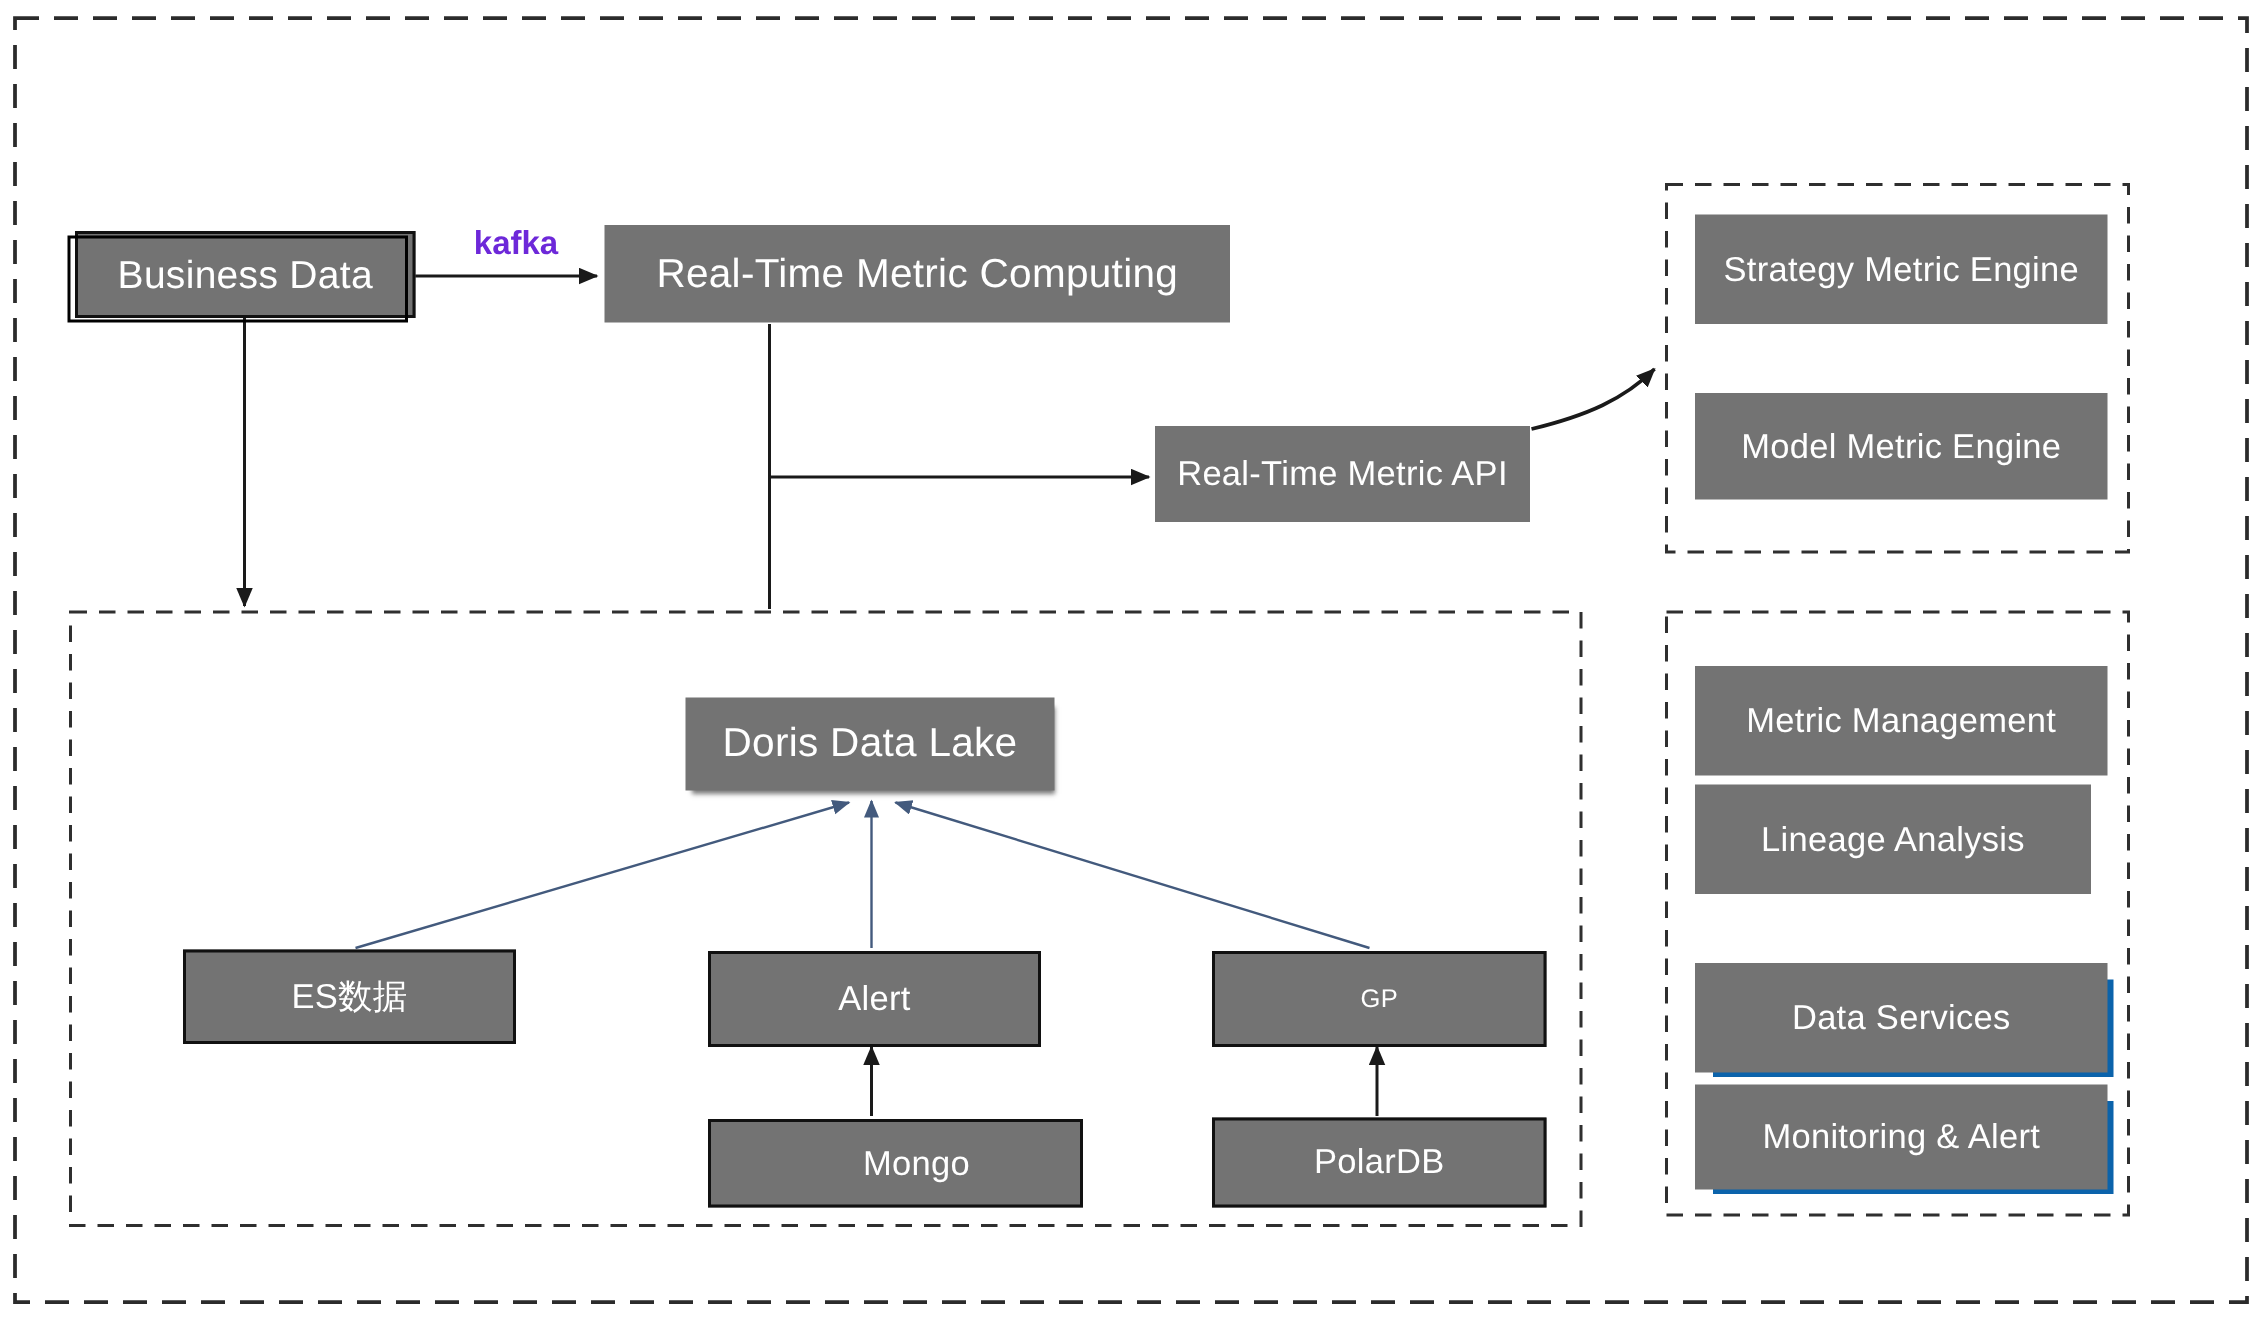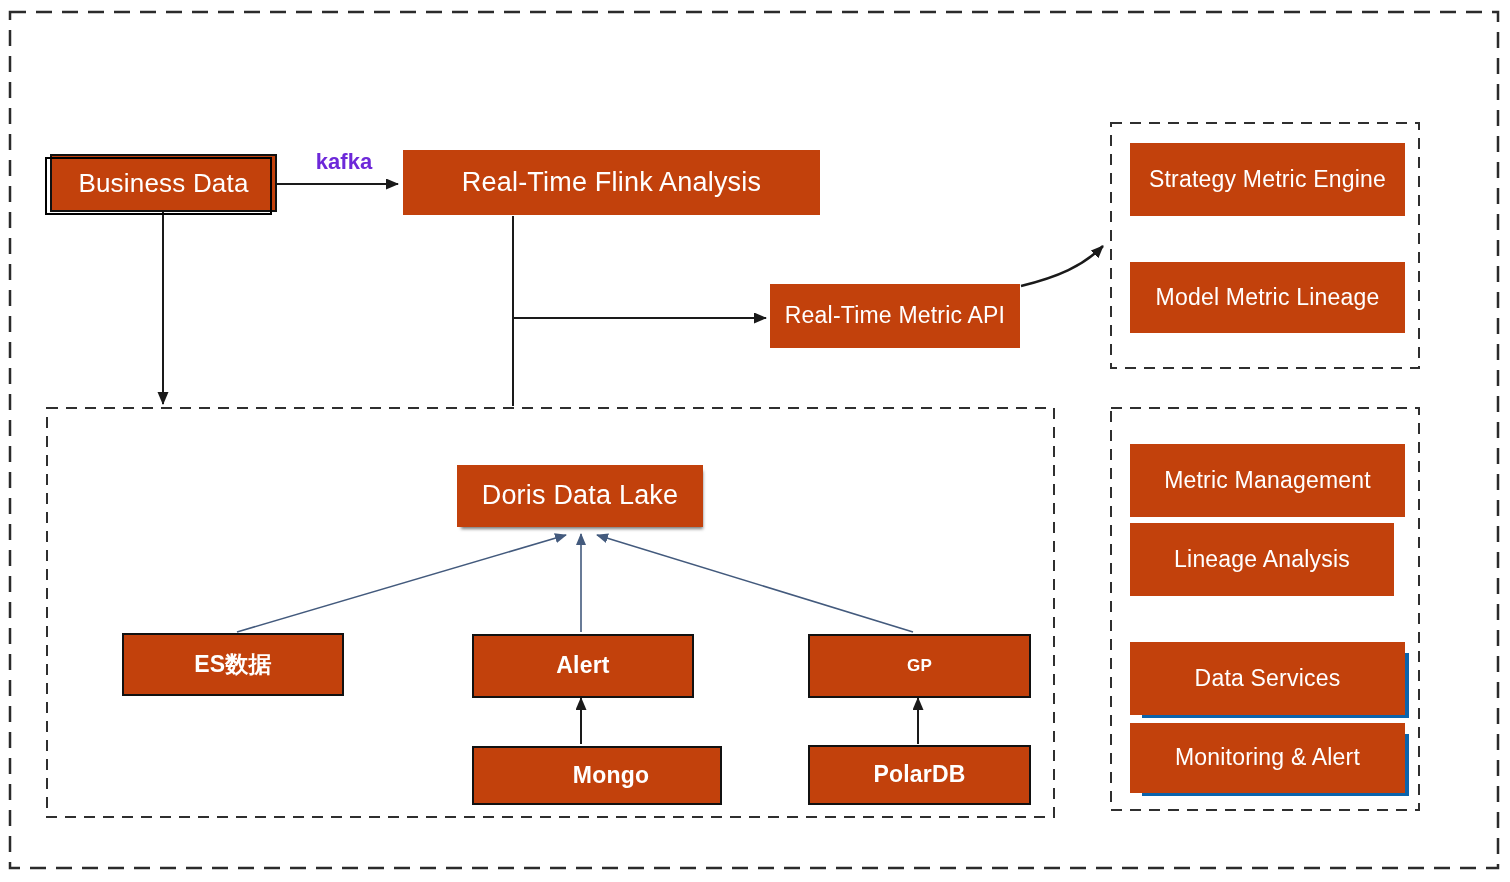--- a/index.html
+++ b/index.html
@@ -2,26 +2,26 @@
 <html><head>
 <meta charset="utf-8">
 <style>
   html,body{margin:0;padding:0;background:#ffffff;}
   .canvas{
     position:relative;width:1510px;height:882px;background:#ffffff;overflow:hidden;
     font-family:"Liberation Sans", sans-serif;
   }
   .wires{position:absolute;left:0;top:0;width:1510px;height:882px;z-index:1;}
   .node{
-    position:absolute;z-index:2;background:#c2410c;color:#ffffff;
+    position:absolute;z-index:2;background:#737373;color:#ffffff;
     display:flex;align-items:center;justify-content:center;
     text-align:center;line-height:1.1;letter-spacing:0.2px;
   }
   .node.lt{font-weight:400;}          
-  .node.bd{font-weight:700;}          
+  .node.bd{font-weight:400;}          
   .node.outlined{border:2px solid #111111;}
   .node.offset-frame::before{
     content:"";position:absolute;left:-7px;top:1px;width:100%;height:100%;
     border:2px solid #000000;z-index:-1;
   }
   .node.gray-shadow{box-shadow:2px 4px 3px -2px rgba(110,110,110,0.9);}
   .node.blue-shadow{box-shadow:8px 7px 0 -4px #0b63ab;}
   .edge-label{
     position:absolute;z-index:3;color:#6d28d9;font-weight:700;
     text-align:center;
@@ -57,27 +57,27 @@
 
     <path d="M237,632 L566,535" stroke="#435a7d" stroke-width="1.6" fill="none" marker-end="url(#mSlate)"></path>
     <path d="M581,632 L581,534" stroke="#435a7d" stroke-width="1.6" fill="none" marker-end="url(#mSlate)"></path>
     <path d="M913,632 L597,535" stroke="#435a7d" stroke-width="1.6" fill="none" marker-end="url(#mSlate)"></path>
   </svg>
 
   <div class="edge-label" style="left:304px;top:149px;width:80px;font-size:22px;">kafka</div>
 
   <div class="node lt offset-frame" style="left:50px;top:154px;width:223px;height:54px;font-size:26px;border:2px solid #111;">Business Data</div>
 
-  <div class="node lt" style="left:403px;top:150px;width:417px;height:65px;font-size:27px;">Real-Time Flink Analysis</div>
+  <div class="node lt" style="left:403px;top:150px;width:417px;height:65px;font-size:27px;">Real-Time Metric Computing</div>
 
   <div class="node lt" style="left:770px;top:284px;width:250px;height:64px;font-size:23px;">Real-Time Metric API</div>
 
   <div class="node lt" style="left:1130px;top:143px;width:275px;height:73px;font-size:23px;">Strategy Metric Engine</div>
 
-  <div class="node lt" style="left:1130px;top:262px;width:275px;height:71px;font-size:23px;">Model Metric Lineage</div>
+  <div class="node lt" style="left:1130px;top:262px;width:275px;height:71px;font-size:23px;">Model Metric Engine</div>
 
   <div class="node lt gray-shadow" style="left:457px;top:465px;width:246px;height:62px;font-size:27px;">Doris Data Lake</div>
 
   <div class="node bd outlined" style="left:122px;top:633px;width:218px;height:59px;font-size:23px;">ES数据</div>
 
   <div class="node bd outlined" style="left:472px;top:634px;width:218px;height:60px;font-size:23px;">Alert</div>
 
   <div class="node bd outlined" style="left:808px;top:634px;width:219px;height:60px;font-size:17px;">GP</div>
 
   <div class="node bd outlined" style="left:472px;top:746px;width:218px;height:55px;font-size:23px;padding-left:28px;">Mongo</div>

